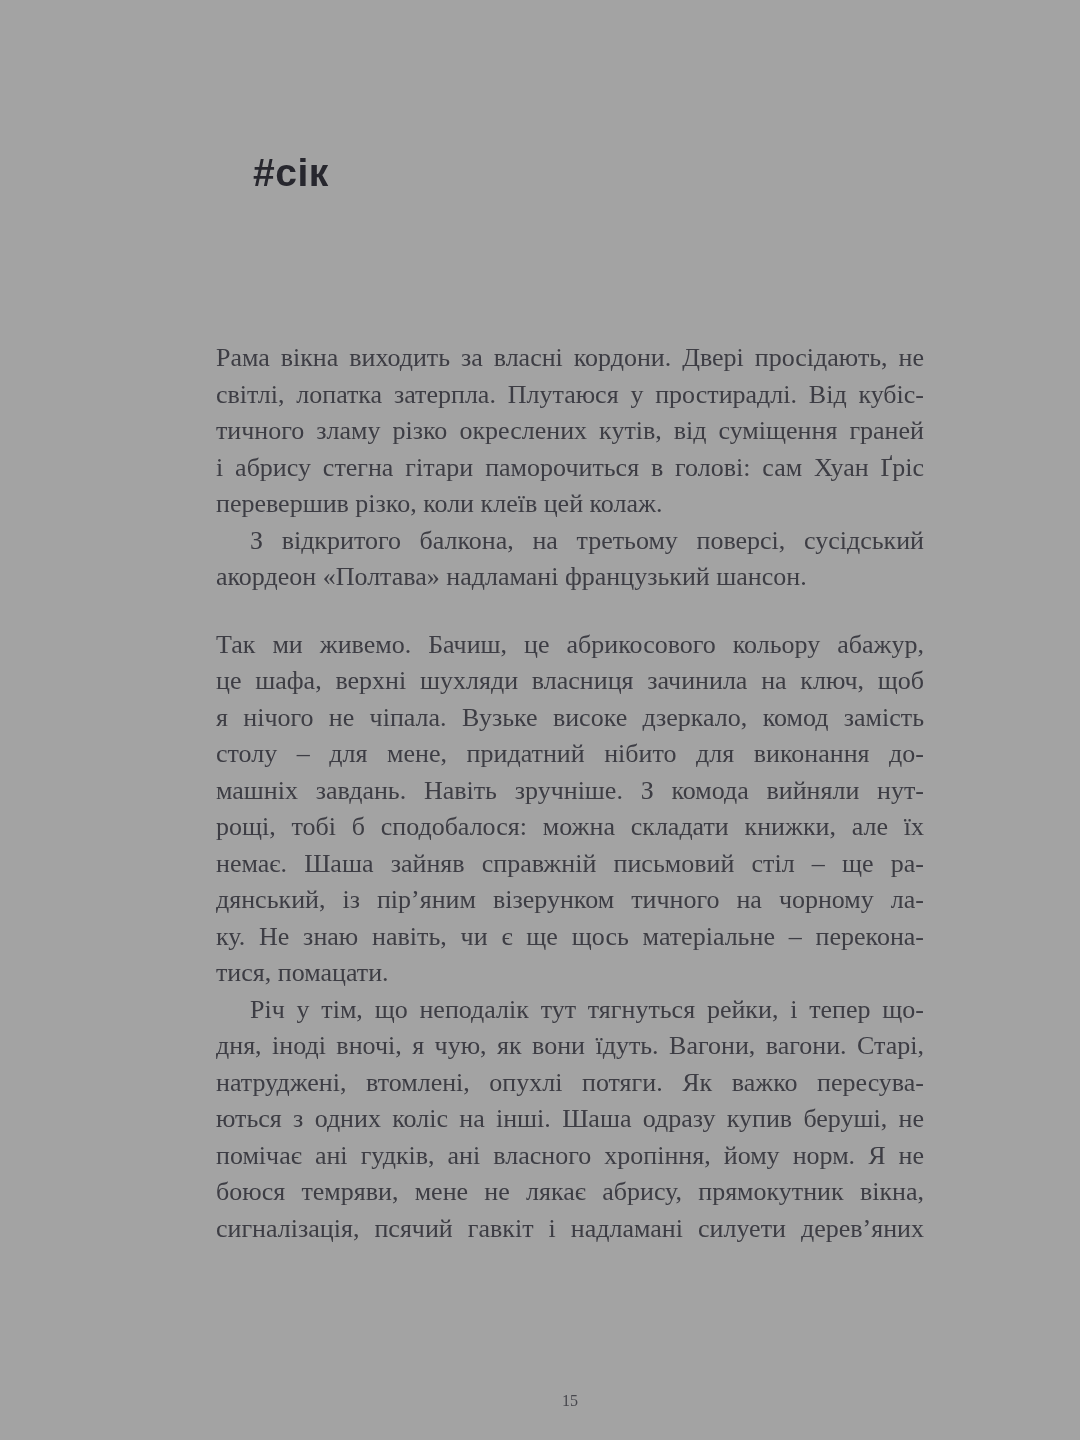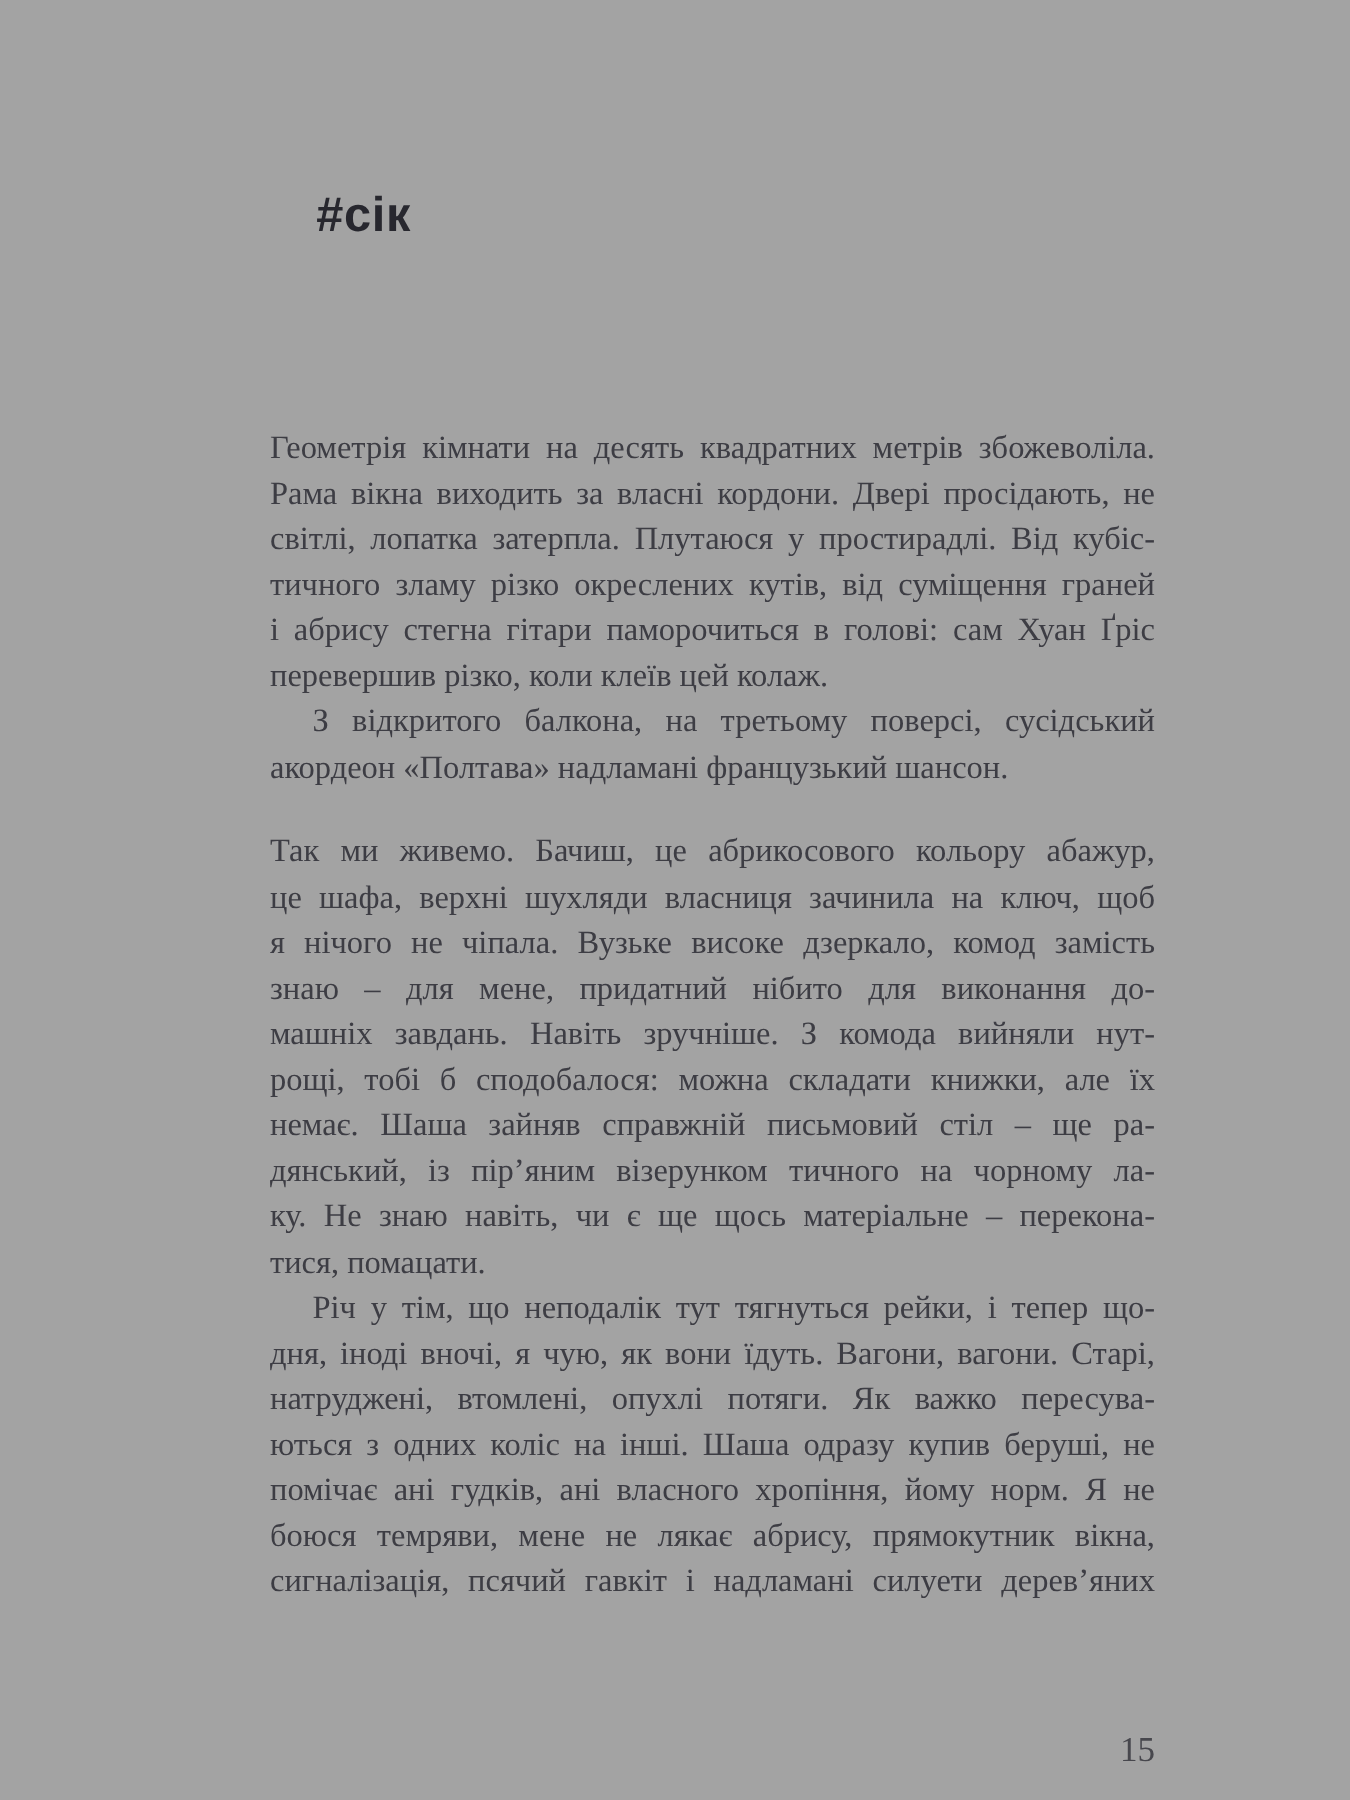--- a/index.html
+++ b/index.html
@@ -47,49 +47,48 @@
     text-indent: 34px;
   }
   .ln.gap {
     margin-top: 31px;
   }
   .folio {
     position: absolute;
     left: 216px;
     top: 1386px;
     width: 708px;
-    text-align: right;
-    font-size: 28px;
+    text-align: center;
+    font-size: 16px;
     line-height: 30px;
     color: #47474d;
   }
 </style>
 </head>
 <body>
 
 <div class="page">
 
   <div class="chapter-title">#сік</div>
 
   <div class="text-block">
 
-    <div class="ln">Геометрія кімнати на десять квадратних метрів збожеволіла.</div>
     <div class="ln">Рама вікна виходить за власні кордони. Двері просідають, не</div>
     <div class="ln">світлі, лопатка затерпла. Плутаюся у простирадлі. Від кубіс-</div>
     <div class="ln">тичного зламу різко окреслених кутів, від суміщення граней</div>
     <div class="ln">і абрису стегна гітари паморочиться в голові: сам Хуан Ґріс</div>
     <div class="ln end">перевершив різко, коли клеїв цей колаж.</div>
 
     <div class="ln ind">З відкритого балкона, на третьому поверсі, сусідський</div>
     <div class="ln end">акордеон «Полтава» надламані французький шансон.</div>
 
     <div class="ln gap">Так ми живемо. Бачиш, це абрикосового кольору абажур,</div>
     <div class="ln">це шафа, верхні шухляди власниця зачинила на ключ, щоб</div>
     <div class="ln">я нічого не чіпала. Вузьке високе дзеркало, комод замість</div>
-    <div class="ln">знаю – для мене, придатний нібито для виконання до-</div>
+    <div class="ln">столу – для мене, придатний нібито для виконання до-</div>
     <div class="ln">машніх завдань. Навіть зручніше. З комода вийняли нут-</div>
     <div class="ln">рощі, тобі б сподобалося: можна складати книжки, але їх</div>
     <div class="ln">немає. Шаша зайняв справжній письмовий стіл – ще ра-</div>
     <div class="ln">дянський, із пір’яним візерунком тичного на чорному ла-</div>
     <div class="ln">ку. Не знаю навіть, чи є ще щось матеріальне – перекона-</div>
     <div class="ln end">тися, помацати.</div>
 
     <div class="ln ind">Річ у тім, що неподалік тут тягнуться рейки, і тепер що-</div>
     <div class="ln">дня, іноді вночі, я чую, як вони їдуть. Вагони, вагони. Старі,</div>
     <div class="ln">натруджені, втомлені, опухлі потяги. Як важко пересува-</div>

